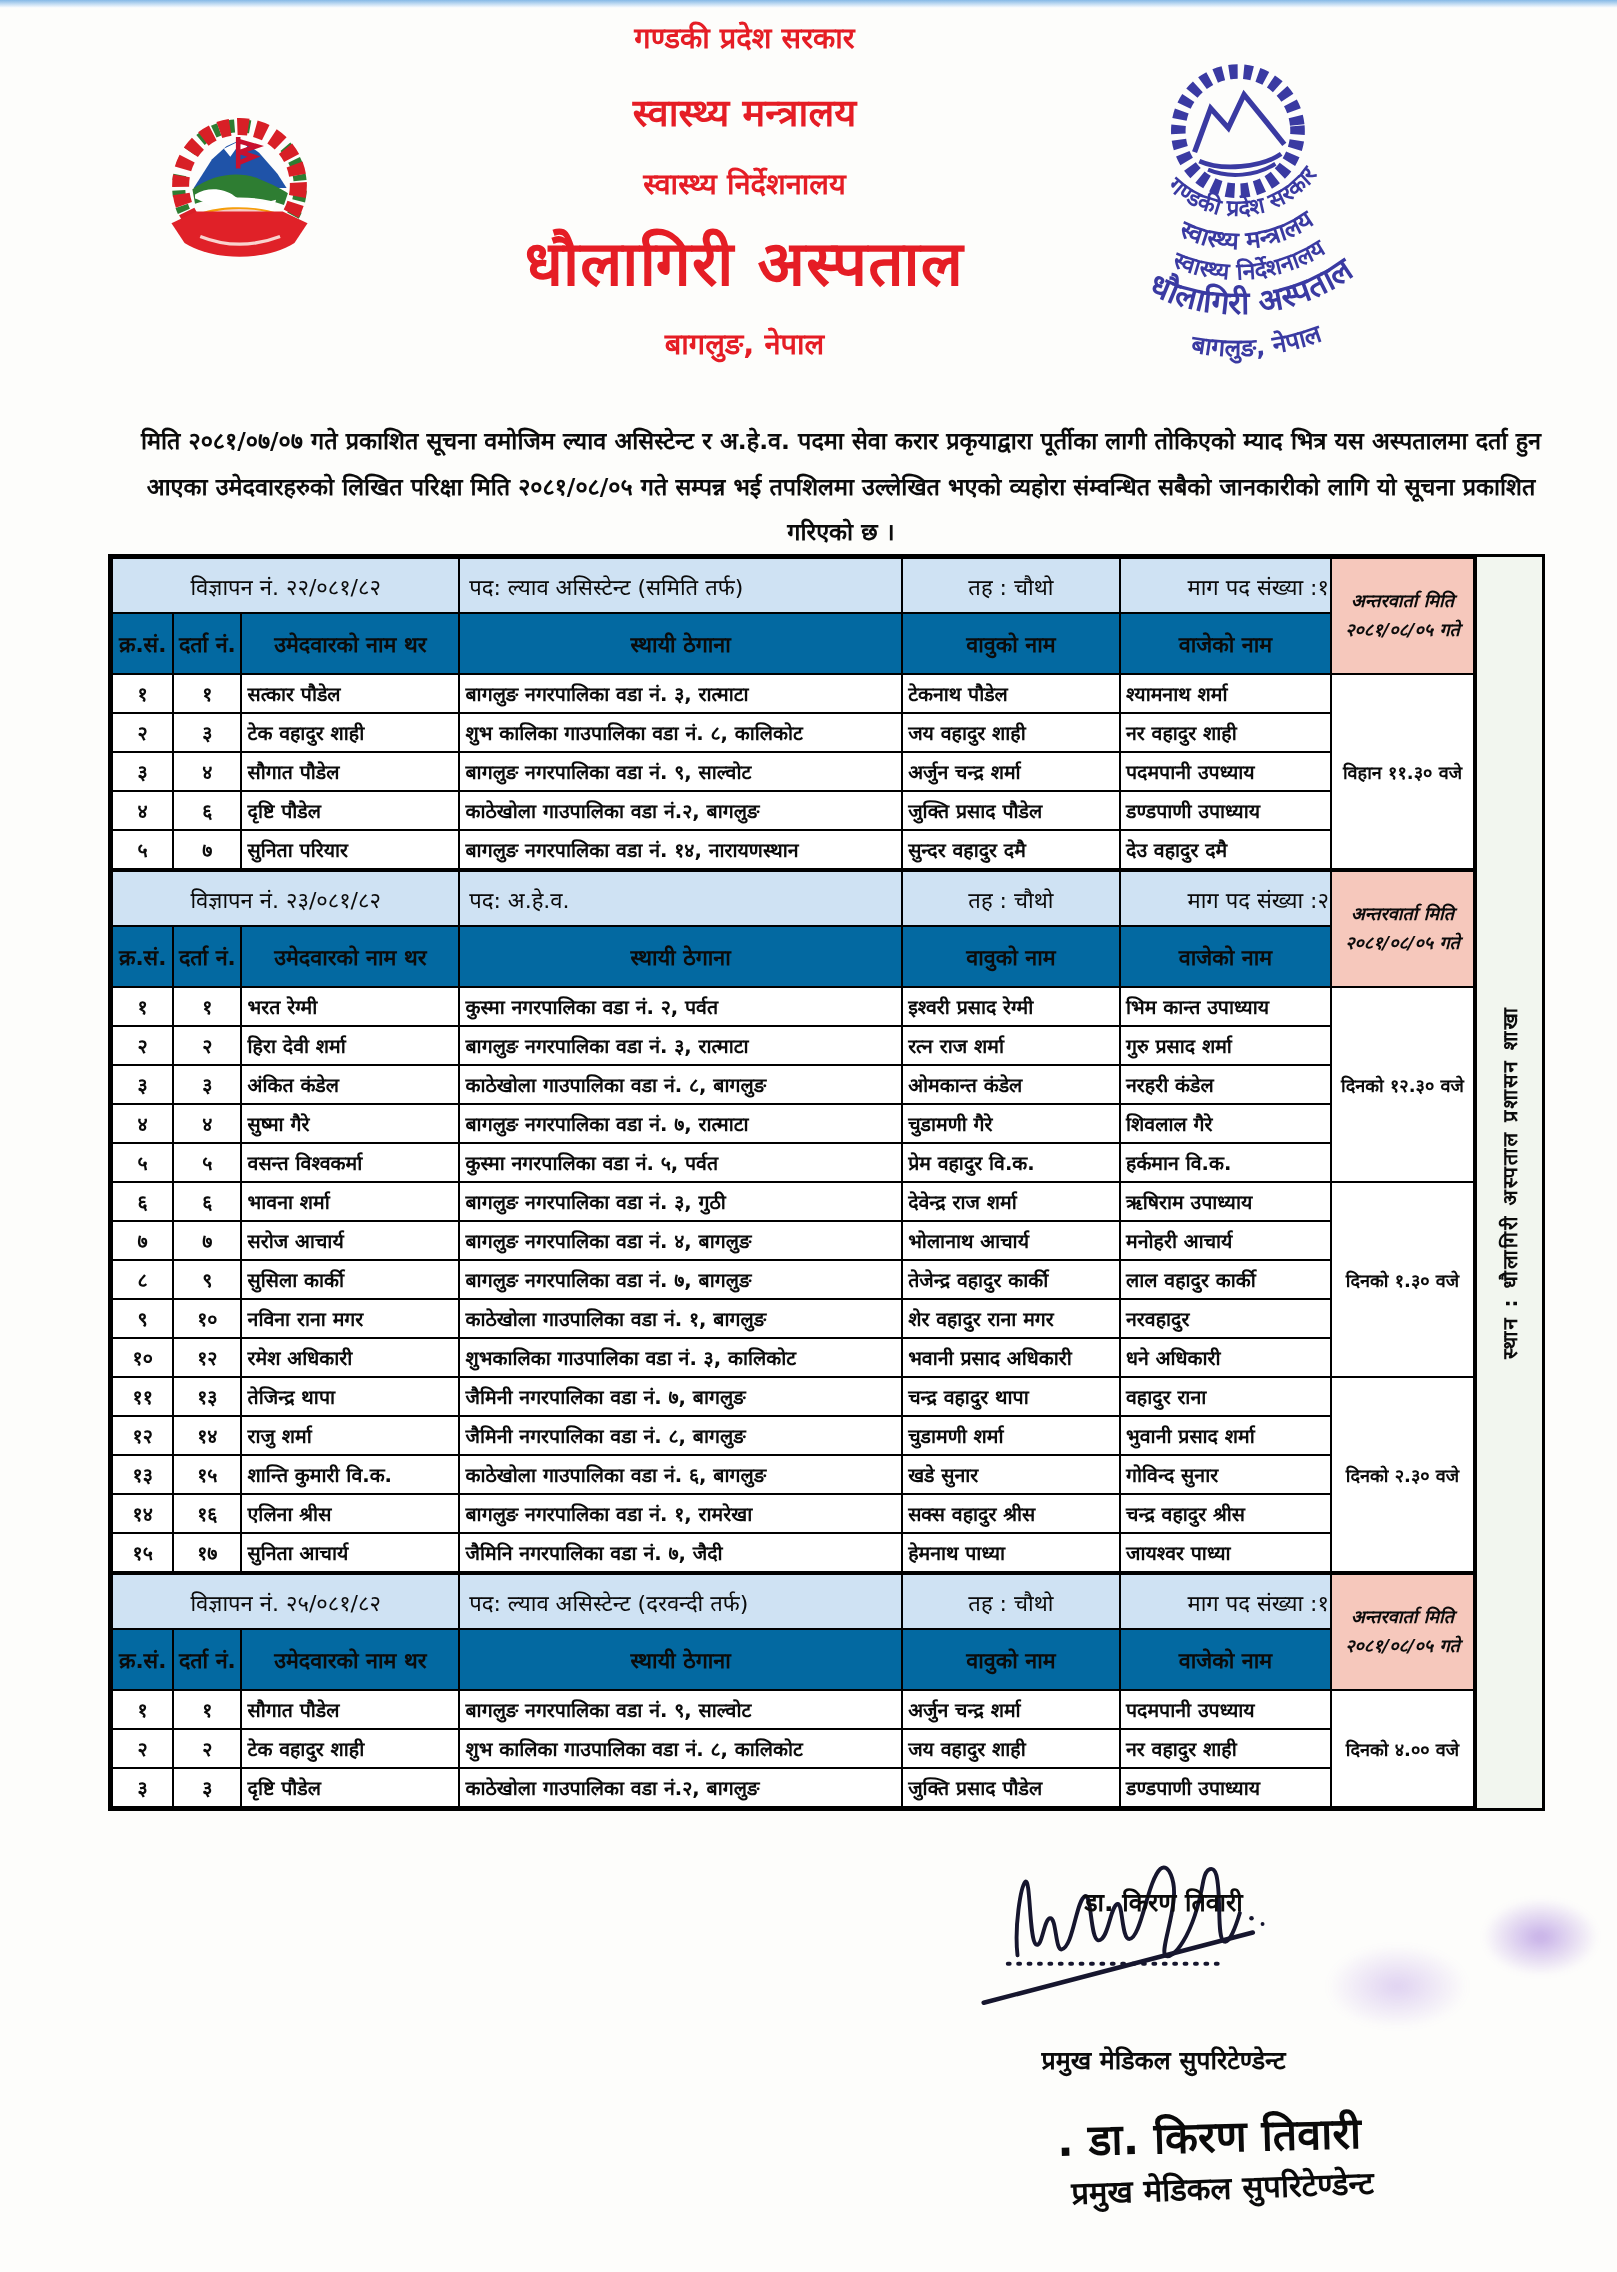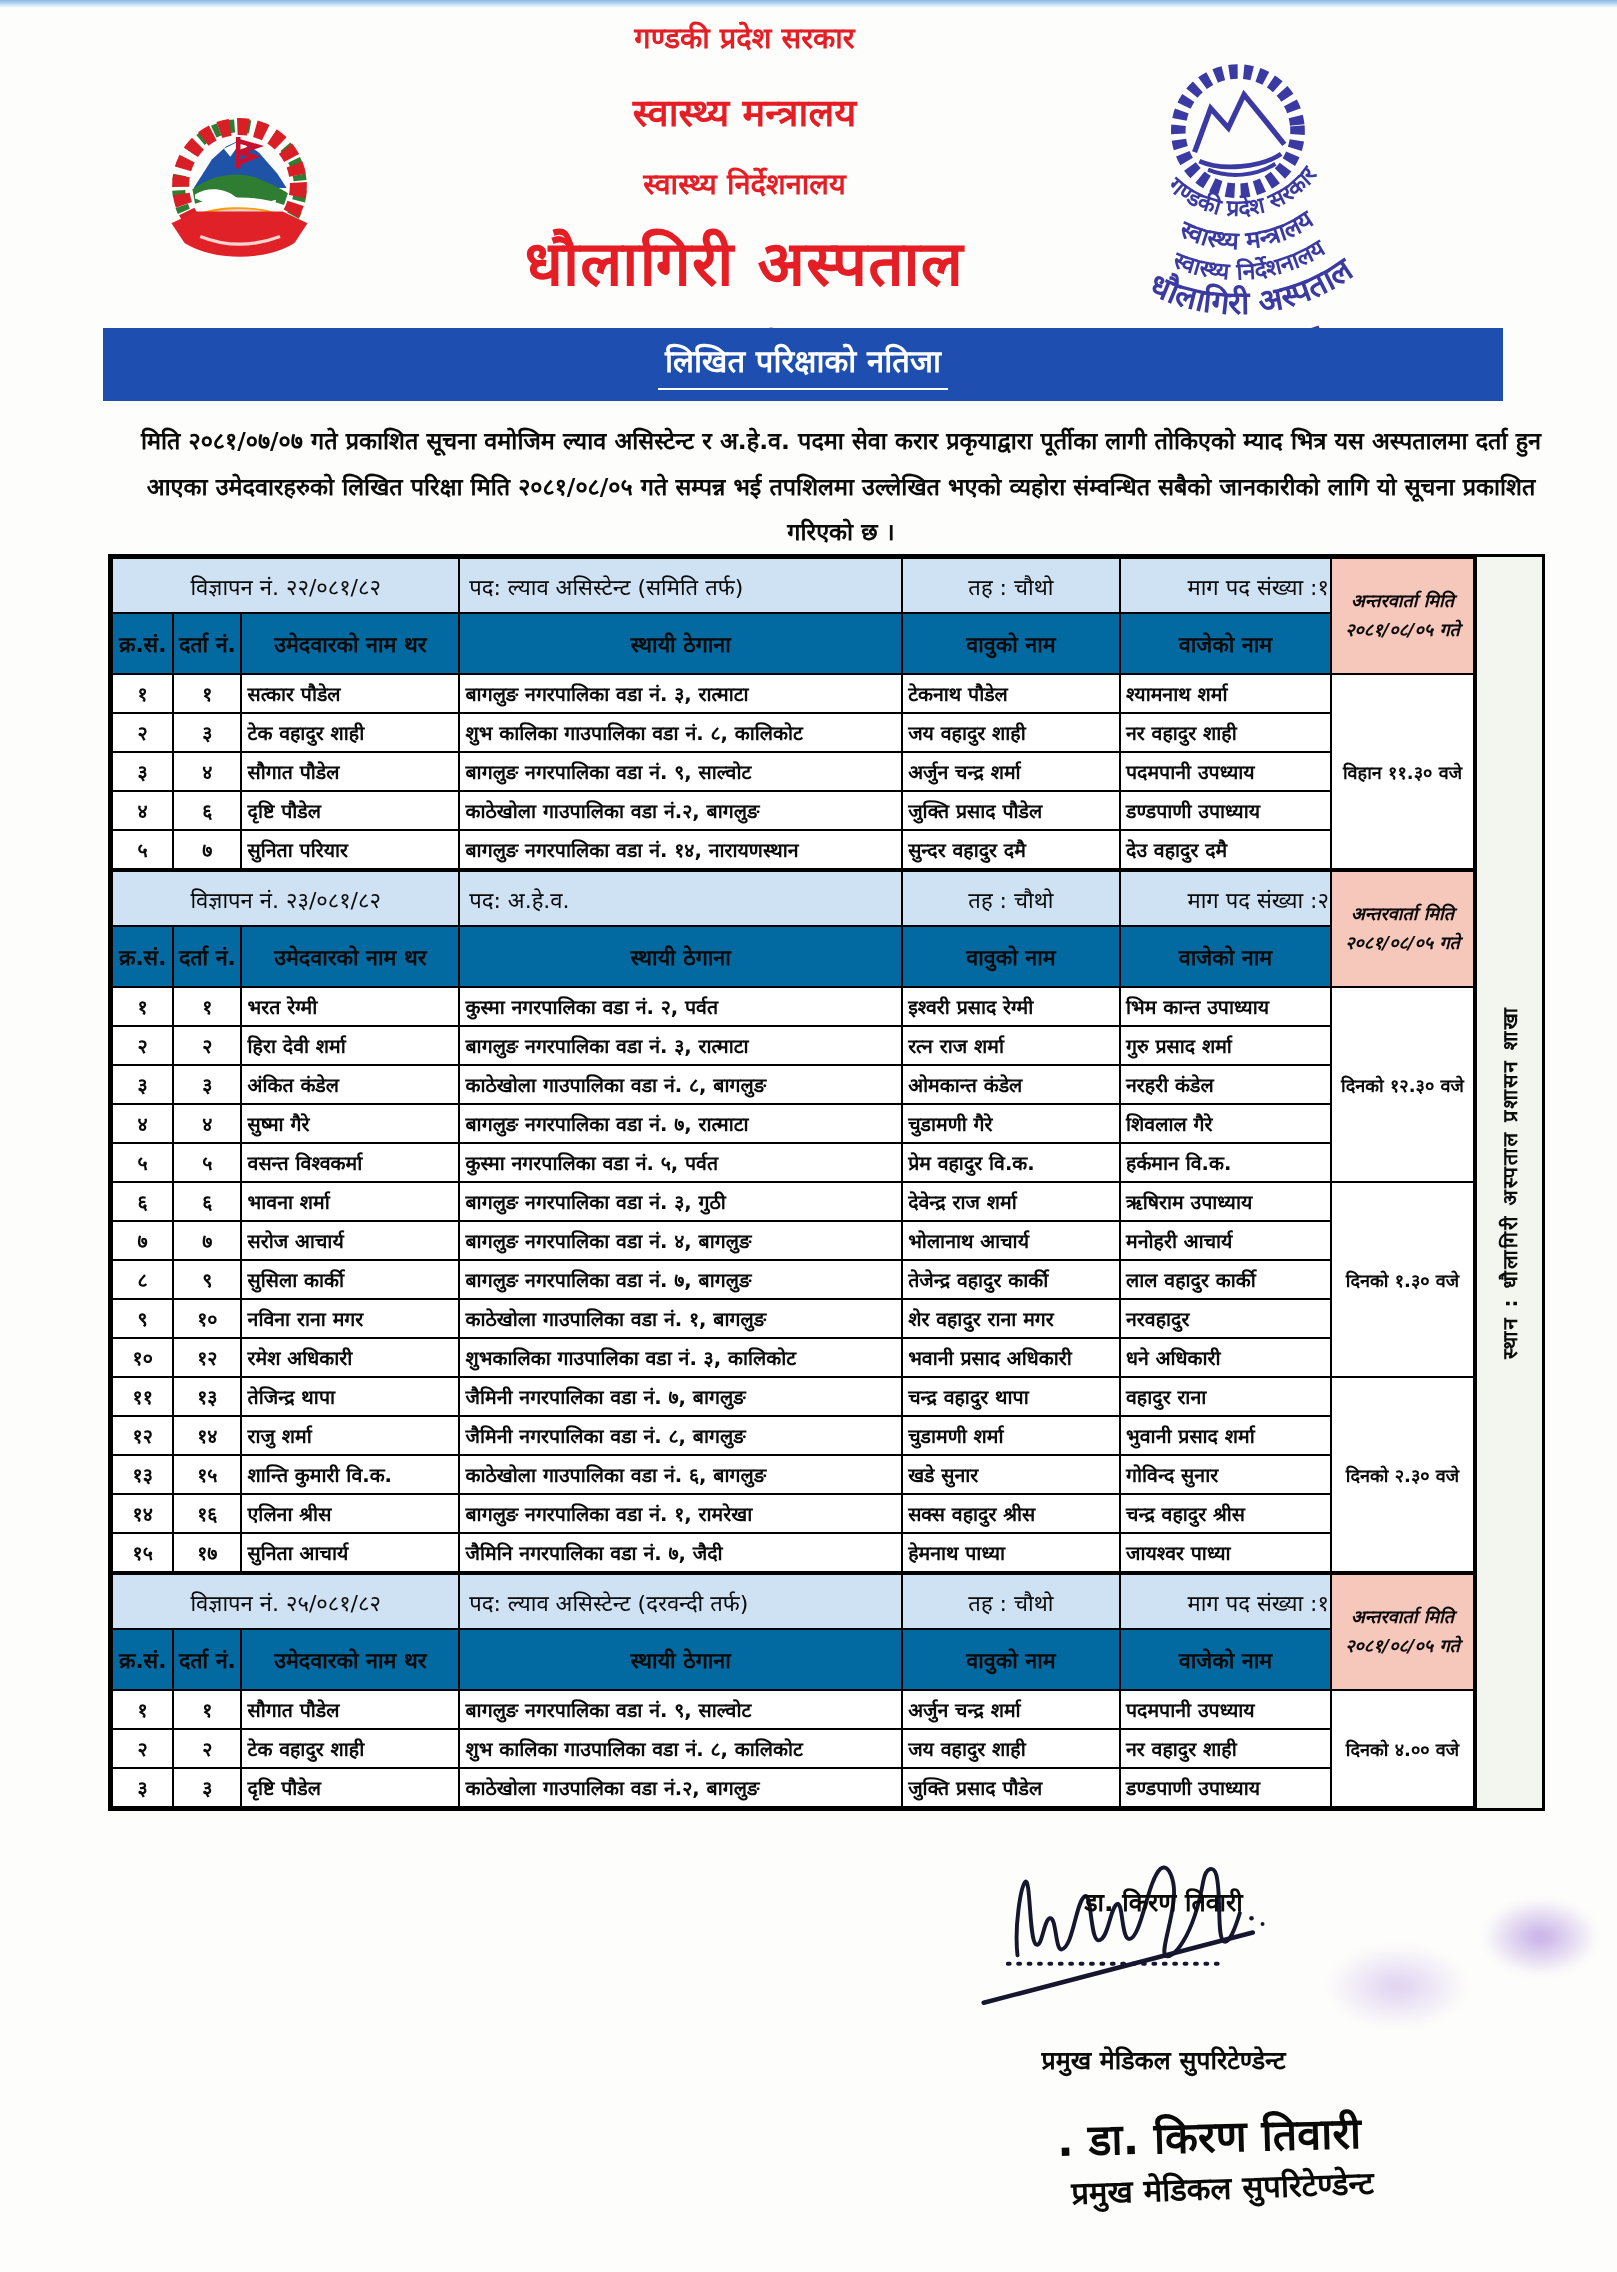--- a/index.html
+++ b/index.html
@@ -104,23 +104,20 @@
       <path id="arc4" d="M 2 120 A 298 298 0 0 0 598 120" fill="none"></path>
       <path id="arc5" d="M -62 120 A 362 362 0 0 0 662 120" fill="none"></path>
       <text font-size="34"><textPath href="#arc1" startOffset="50%">गण्डकी प्रदेश सरकार</textPath></text>
       <text font-size="37"><textPath href="#arc2" startOffset="50%">स्वास्थ्य मन्त्रालय</textPath></text>
       <text font-size="35"><textPath href="#arc3" startOffset="50%">स्वास्थ्य निर्देशनालय</textPath></text>
       <text font-size="48"><textPath href="#arc4" startOffset="50%">धौलागिरी अस्पताल</textPath></text>
       <text font-size="37"><textPath href="#arc5" startOffset="50%">बागलुङ, नेपाल</textPath></text>
     </g>
   </svg>
 
-  <div class="banner">
-    <span>लिखित परिक्षाको नतिजा</span>
-  </div>
 
   <div class="intro">मिति २०८१/०७/०७ गते प्रकाशित सूचना वमोजिम ल्याव असिस्टेन्ट र अ.हे.व. पदमा सेवा करार प्रकृयाद्वारा पूर्तीका लागी तोकिएको म्याद भित्र यस अस्पतालमा दर्ता हुन आएका उमेदवारहरुको लिखित परिक्षा मिति २०८१/०८/०५ गते सम्पन्न भई तपशिलमा उल्लेखित भएको व्यहोरा संम्वन्धित सबैको जानकारीको लागि यो सूचना प्रकाशित गरिएको छ ।</div>
 
   <div class="table-wrap">
     <div class="tables-col">
 
       <table class="grid">
         <colgroup>
             <col style="width:4.5%">
             <col style="width:5%">

